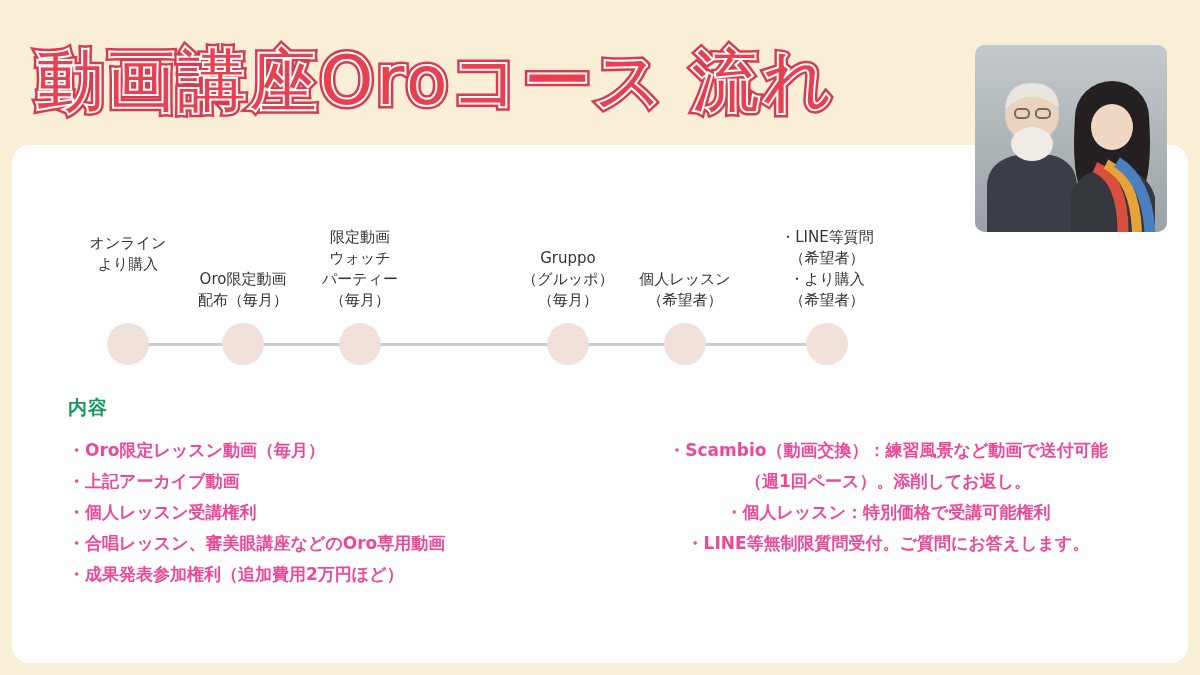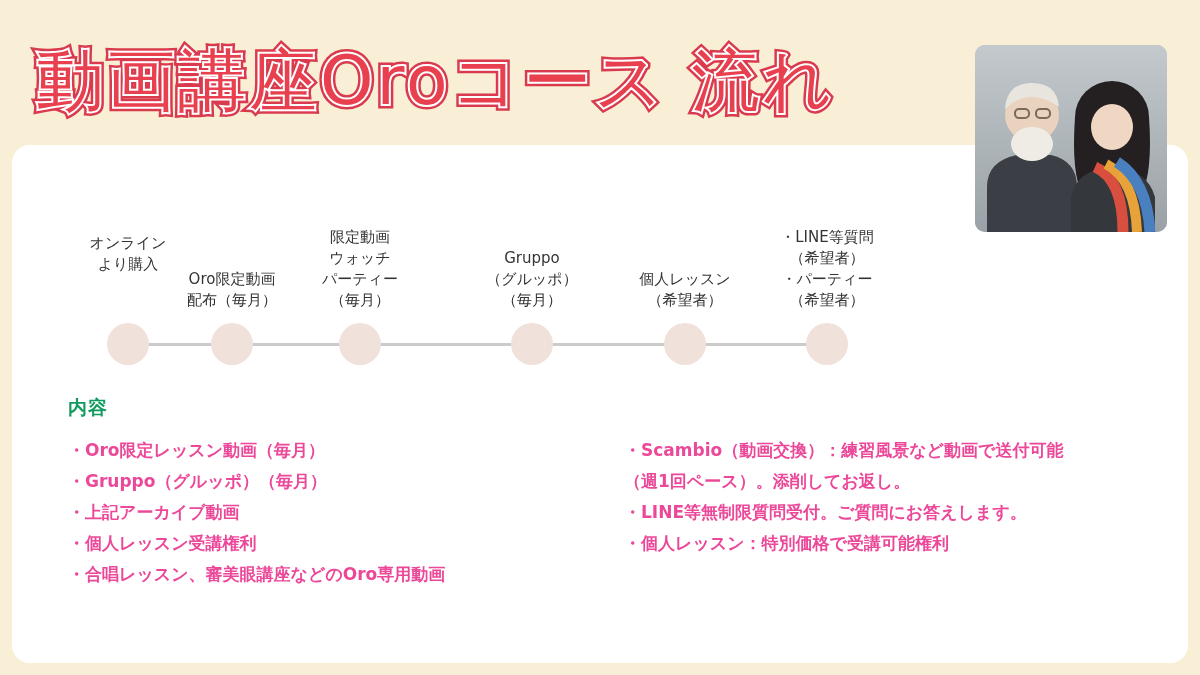--- a/index.html
+++ b/index.html
@@ -80,44 +80,44 @@
     font-weight: 500;
     color: #333333;
     margin-bottom: 12px;
   }
   .step-dot {
     width: 42px; height: 42px;
     border-radius: 50%;
     background: #f0e1da;
   }
   .step-1 { left: 116px; gap: 36px; }
-  .step-2 { left: 220px; }
+  .step-2 { left: 231px; }
   .step-3 { left: 348px; }
-  .step-4 { left: 520px; }
+  .step-4 { left: 556px; }
   .step-5 { left: 673px; margin-top: 8px; }
   .step-6 { left: 815px; }
 
   
   .columns {
     position: absolute;
     left: 56px; right: 36px;
     top: 290px;
     display: flex;
   }
   .col { list-style: none; }
   .col-left  { width: 552px; flex: none; }
   .col-right { flex: 1; padding-left: 4px; }
   .bullet-line {
     font-size: 17px;
     line-height: 31px;
     font-weight: 700;
     color: #ec4899;
     white-space: nowrap;
   }
-  .col-right .bullet-line { white-space: normal; }
+  .col-right .bullet-line { white-space: normal; text-align: center; }
 
   
   .photo {
     position: absolute;
     left: 975px; top: 45px;
     width: 192px; height: 187px;
     border-radius: 10px;
     overflow: hidden;
     z-index: 4;
     background: #b7bdc1;
@@ -167,41 +167,41 @@
 
     <div class="step step-5">
       <div class="step-label">個人レッスン
 （希望者）</div>
       <div class="step-dot"></div>
     </div>
 
     <div class="step step-6">
       <div class="step-label">・LINE等質問
 （希望者）
-・パーティー
+・より購入
 （希望者）</div>
       <div class="step-dot"></div>
     </div>
   </div>
 
   <h2 class="section-heading heading-content">内容</h2>
 
   <div class="columns">
     <ul class="col col-left">
       <li class="bullet-line">・Oro限定レッスン動画（毎月）</li>
-      <li class="bullet-line">・Gruppo（グルッポ）（毎月）</li>
       <li class="bullet-line">・上記アーカイブ動画</li>
       <li class="bullet-line">・個人レッスン受講権利</li>
       <li class="bullet-line">・合唱レッスン、審美眼講座などのOro専用動画</li>
+      <li class="bullet-line">・成果発表参加権利（追加費用2万円ほど）</li>
     </ul>
     <ul class="col col-right">
       <li class="bullet-line">・Scambio（動画交換）：練習風景など動画で送付可能</li>
       <li class="bullet-line">（週1回ペース）。添削してお返し。</li>
+      <li class="bullet-line">・個人レッスン：特別価格で受講可能権利</li>
       <li class="bullet-line">・LINE等無制限質問受付。ご質問にお答えします。</li>
-      <li class="bullet-line">・個人レッスン：特別価格で受講可能権利</li>
     </ul>
   </div>
 </div>
 
 <div class="photo">
   <svg width="192" height="187" viewBox="0 0 192 187" xmlns="http://www.w3.org/2000/svg">
     <defs>
       <linearGradient id="bg" x1="0" y1="0" x2="0" y2="1">
         <stop offset="0" stop-color="#c3c9cc"></stop>
         <stop offset="1" stop-color="#9aa2a7"></stop>

